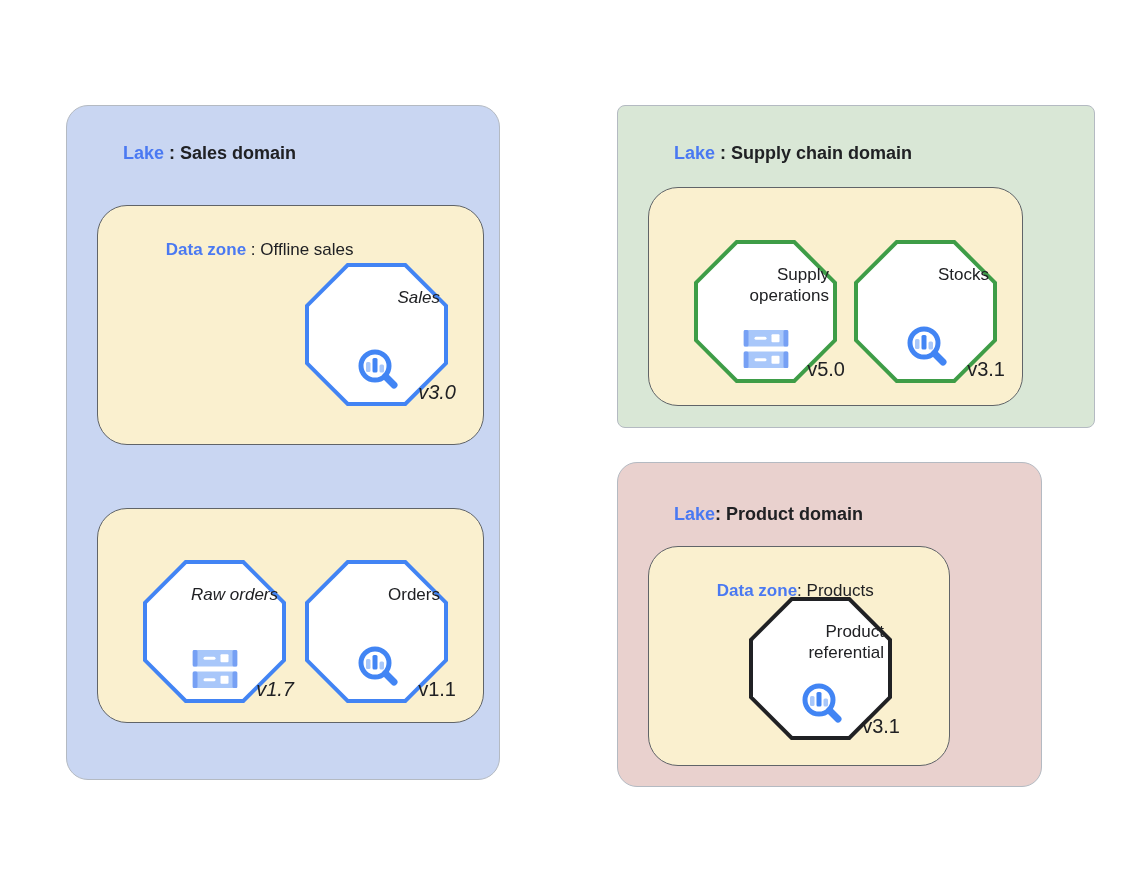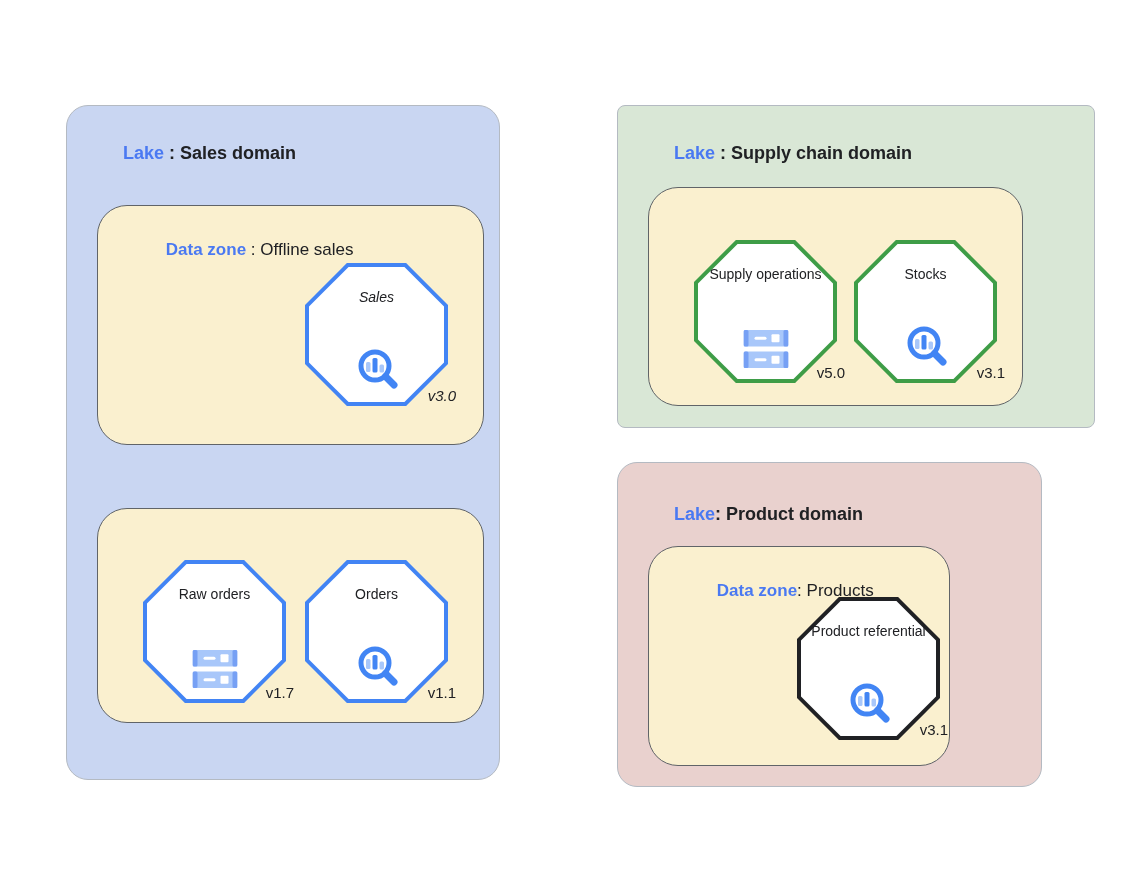--- a/index.html
+++ b/index.html
@@ -28,26 +28,26 @@
   .zone-title .prefix{color:var(--label_blue);font-weight:bold;}
   .zone-title .rest{color:var(--text_dark);font-weight:normal;}
 
   .entity{position:absolute;width:143px;height:143px;}
   .oct{position:absolute;clip-path:polygon(29.3% 0%,70.7% 0%,100% 29.3%,100% 70.7%,70.7% 100%,29.3% 100%,0% 70.7%,0% 29.3%);}
   .oct-border{inset:0;}
   .oct-border.b-blue{background:var(--octagon_blue);}
   .oct-border.b-green{background:var(--octagon_green);}
   .oct-border.b-black{background:var(--octagon_black);}
   .oct-fill{inset:4px;background:#ffffff;}
-  .entity-label{position:absolute;left:8px;right:8px;top:24px;text-align:center;
-                font-size:14px;line-height:21px;color:var(--text_dark);}
+  .entity-label{position:absolute;left:8px;right:8px;top:24px;text-align:right;
+                font-size:17px;line-height:21px;color:var(--text_dark);}
   .entity-icon{position:absolute;left:50%;transform:translateX(-50%);}
   .icon-storage{top:90px;}
   .icon-search{top:84px;}
-  .version{position:absolute;right:-8px;bottom:2px;font-size:15px;color:var(--text_dark);}
+  .version{position:absolute;right:-8px;bottom:2px;font-size:20px;color:var(--text_dark);}
 
   .ic-body{fill:var(--icon_light);} .ic-strip{fill:var(--icon_mid);} .ic-white{fill:#ffffff;}
   .ic-ring{stroke:var(--icon_blue);fill:none;} .ic-handle{stroke:var(--icon_blue);}
   .ic-darkbar{fill:var(--icon_blue);} .ic-lightbar{fill:var(--icon_light);}
 </style>
 </head>
 <body>
 
 <div class="canvas">
 
@@ -72,21 +72,21 @@
           <rect class="ic-lightbar" x="25.5" y="17.5" width="4.5" height="8" rx="1.5"></rect>
           <circle class="ic-ring" cx="21" cy="19" r="14" stroke-width="5"></circle>
           <line class="ic-handle" x1="31.5" y1="29.5" x2="40" y2="38" stroke-width="7" stroke-linecap="round"></line>
         </svg>
         <div class="version">v3.0</div>
       </div>
     </div>
 
     <div class="zone" style="left:30px;top:402px;width:387px;height:215px;">
 
-      <div class="entity" style="left:45px;top:51px;">
+      <div class="entity" style="left:45px;top:51px;font-style:italic;">
         <div class="oct oct-border b-blue"></div>
         <div class="oct oct-fill"></div>
         <div class="entity-label">Raw orders</div>
         <svg class="entity-icon icon-storage" width="45" height="38" viewBox="0 0 45 38">
           <rect class="ic-body" x="0" y="0" width="45" height="16.5" rx="2"></rect>
           <rect class="ic-strip" x="0" y="0" width="5" height="16.5" rx="1.5"></rect>
           <rect class="ic-strip" x="40" y="0" width="5" height="16.5" rx="1.5"></rect>
           <rect class="ic-white" x="11" y="6.8" width="12" height="3" rx="1.5"></rect>
           <rect class="ic-white" x="28" y="4.2" width="8" height="8" rx="1"></rect>
           <rect class="ic-body" x="0" y="21.5" width="45" height="16.5" rx="2"></rect>
@@ -159,21 +159,21 @@
   <div class="lake lake-pink">
     <div class="lake-title" style="top:20px;">
       <span class="prefix">Lake</span><span class="rest" style="font-weight:bold">: Product domain</span>
     </div>
 
     <div class="zone" style="left:30px;top:83px;width:302px;height:220px;">
       <div class="zone-title">
         <span class="prefix">Data zone</span><span class="rest">: Products</span>
       </div>
 
-      <div class="entity" style="left:100px;top:50px;margin-left:48px;">
+      <div class="entity" style="left:100px;top:50px;">
         <div class="oct oct-border b-black"></div>
         <div class="oct oct-fill"></div>
         <div class="entity-label">Product referential</div>
         <svg class="entity-icon icon-search" width="46" height="46" viewBox="0 0 46 46">
           <rect class="ic-lightbar" x="12" y="15" width="4.5" height="10" rx="1.5"></rect>
           <rect class="ic-darkbar" x="18.5" y="11" width="5" height="14.5" rx="1.5"></rect>
           <rect class="ic-lightbar" x="25.5" y="17.5" width="4.5" height="8" rx="1.5"></rect>
           <circle class="ic-ring" cx="21" cy="19" r="14" stroke-width="5"></circle>
           <line class="ic-handle" x1="31.5" y1="29.5" x2="40" y2="38" stroke-width="7" stroke-linecap="round"></line>
         </svg>

